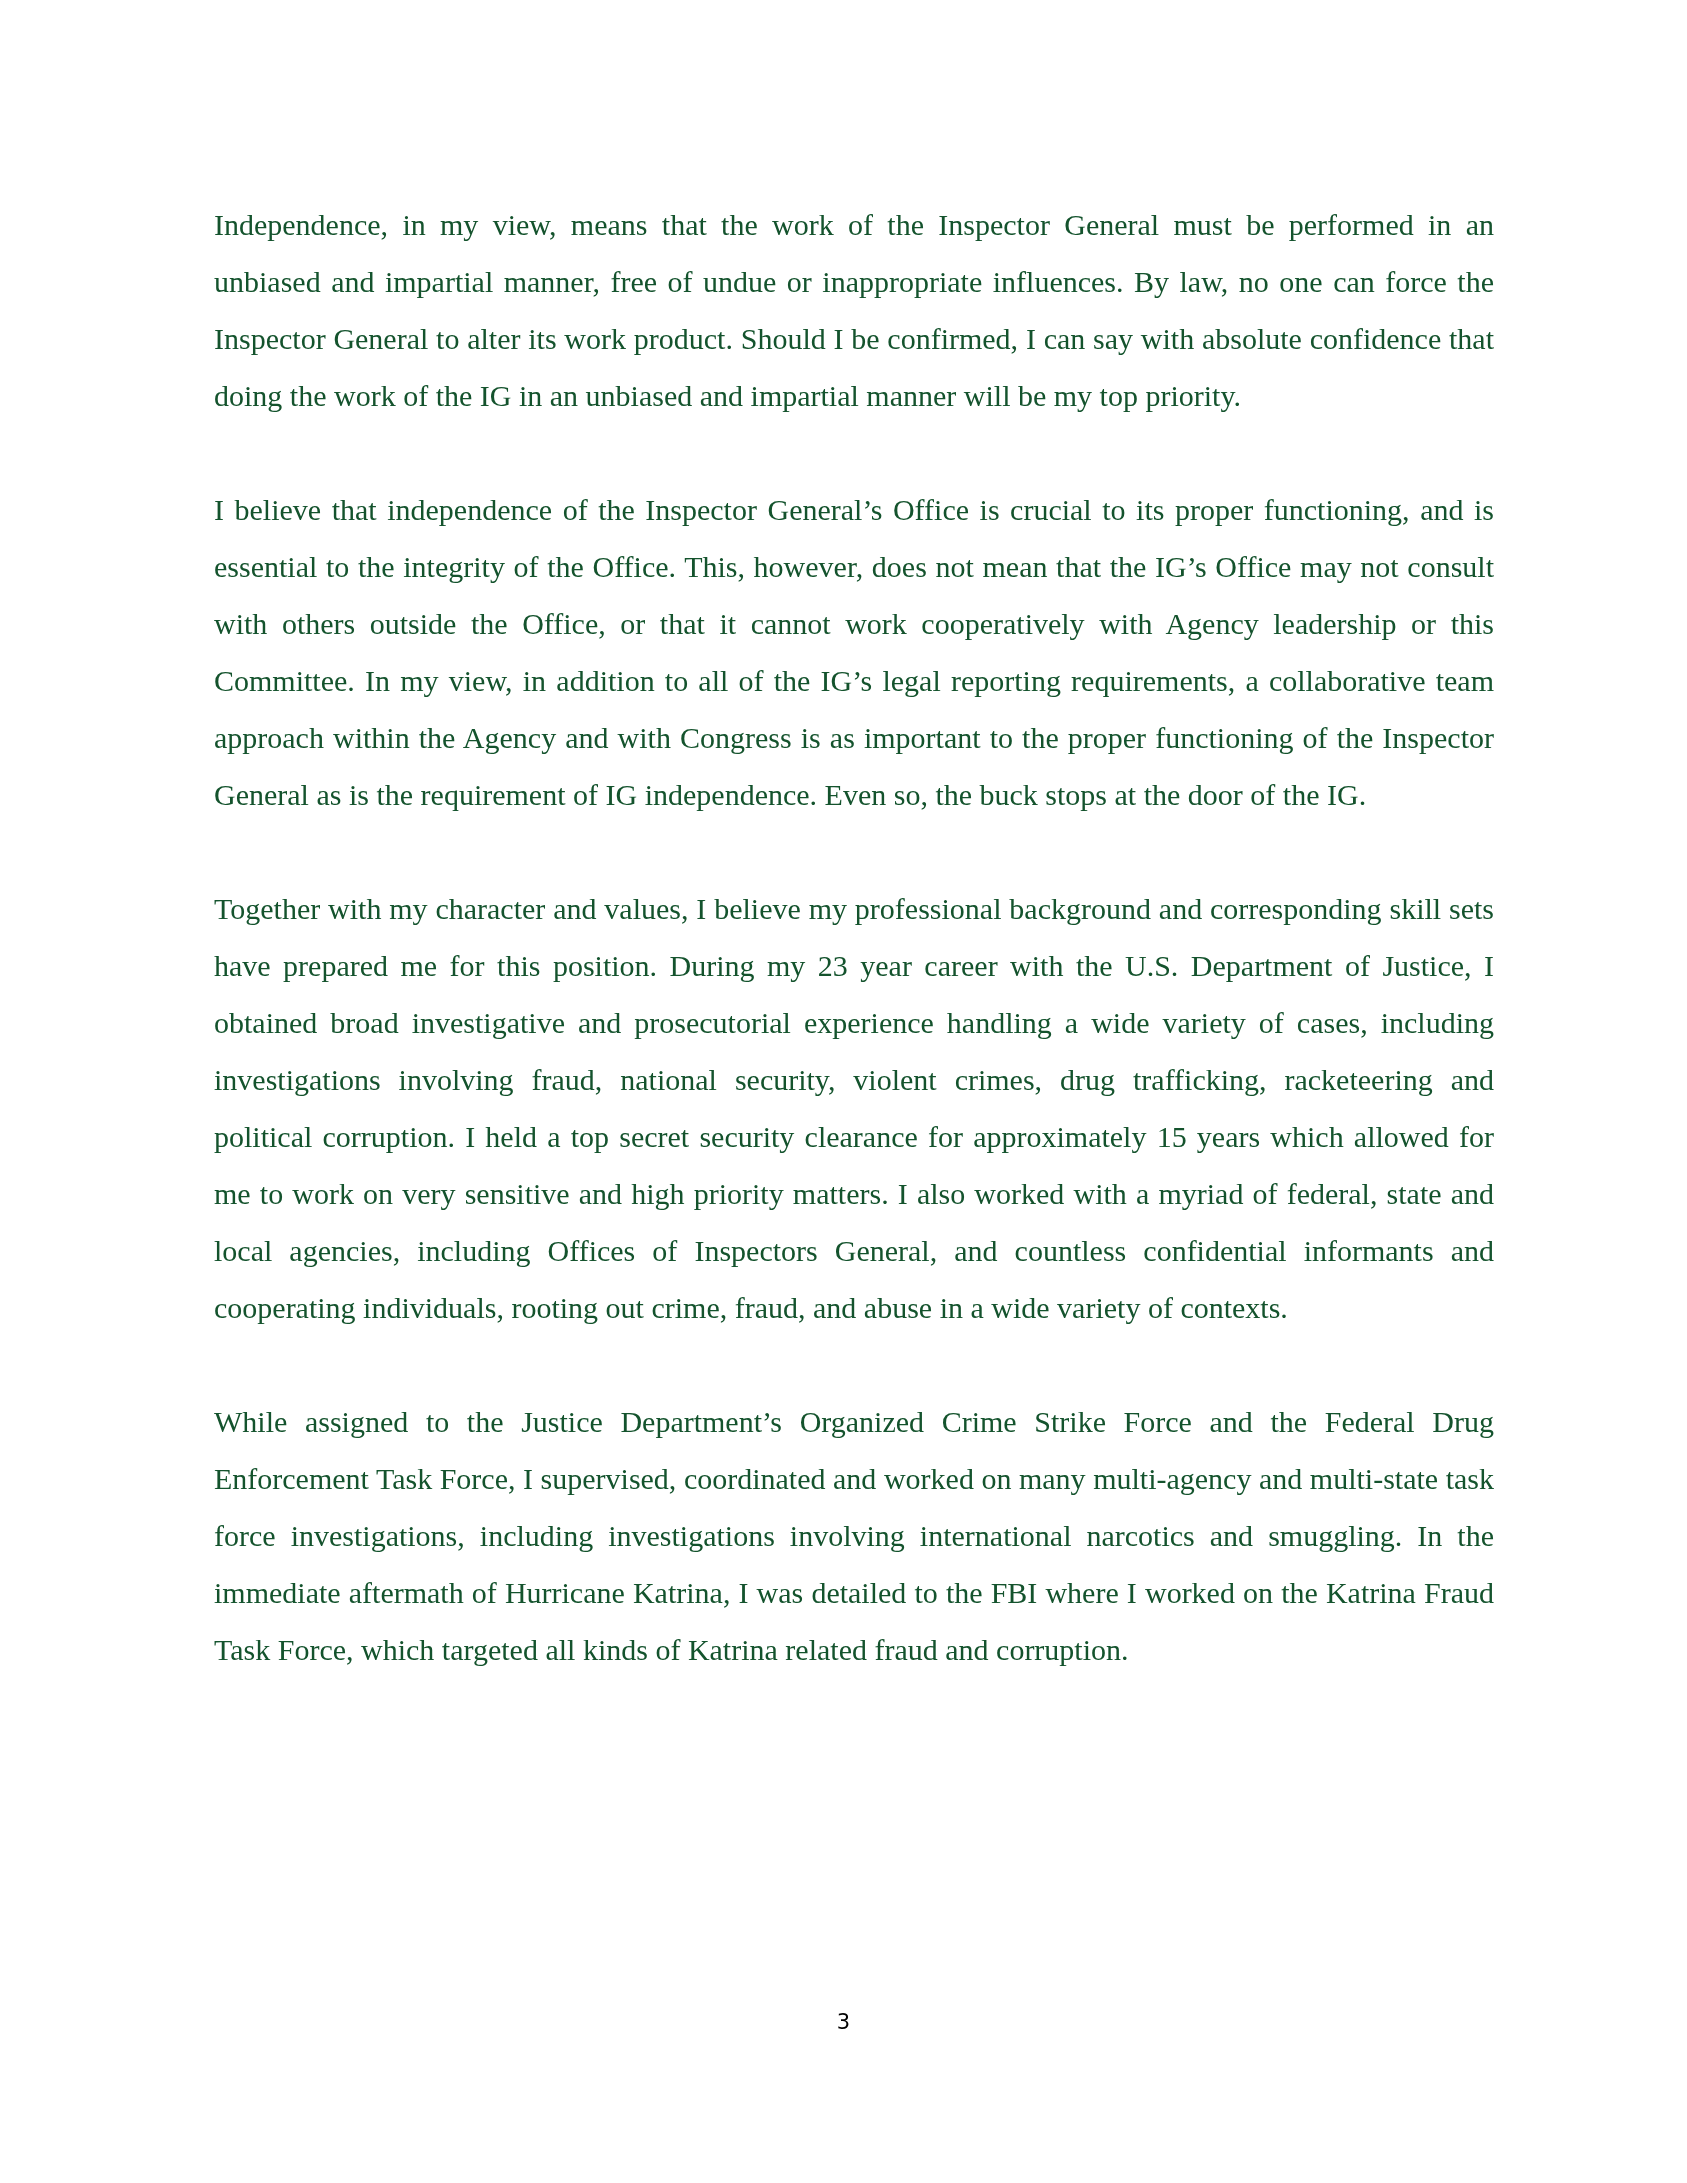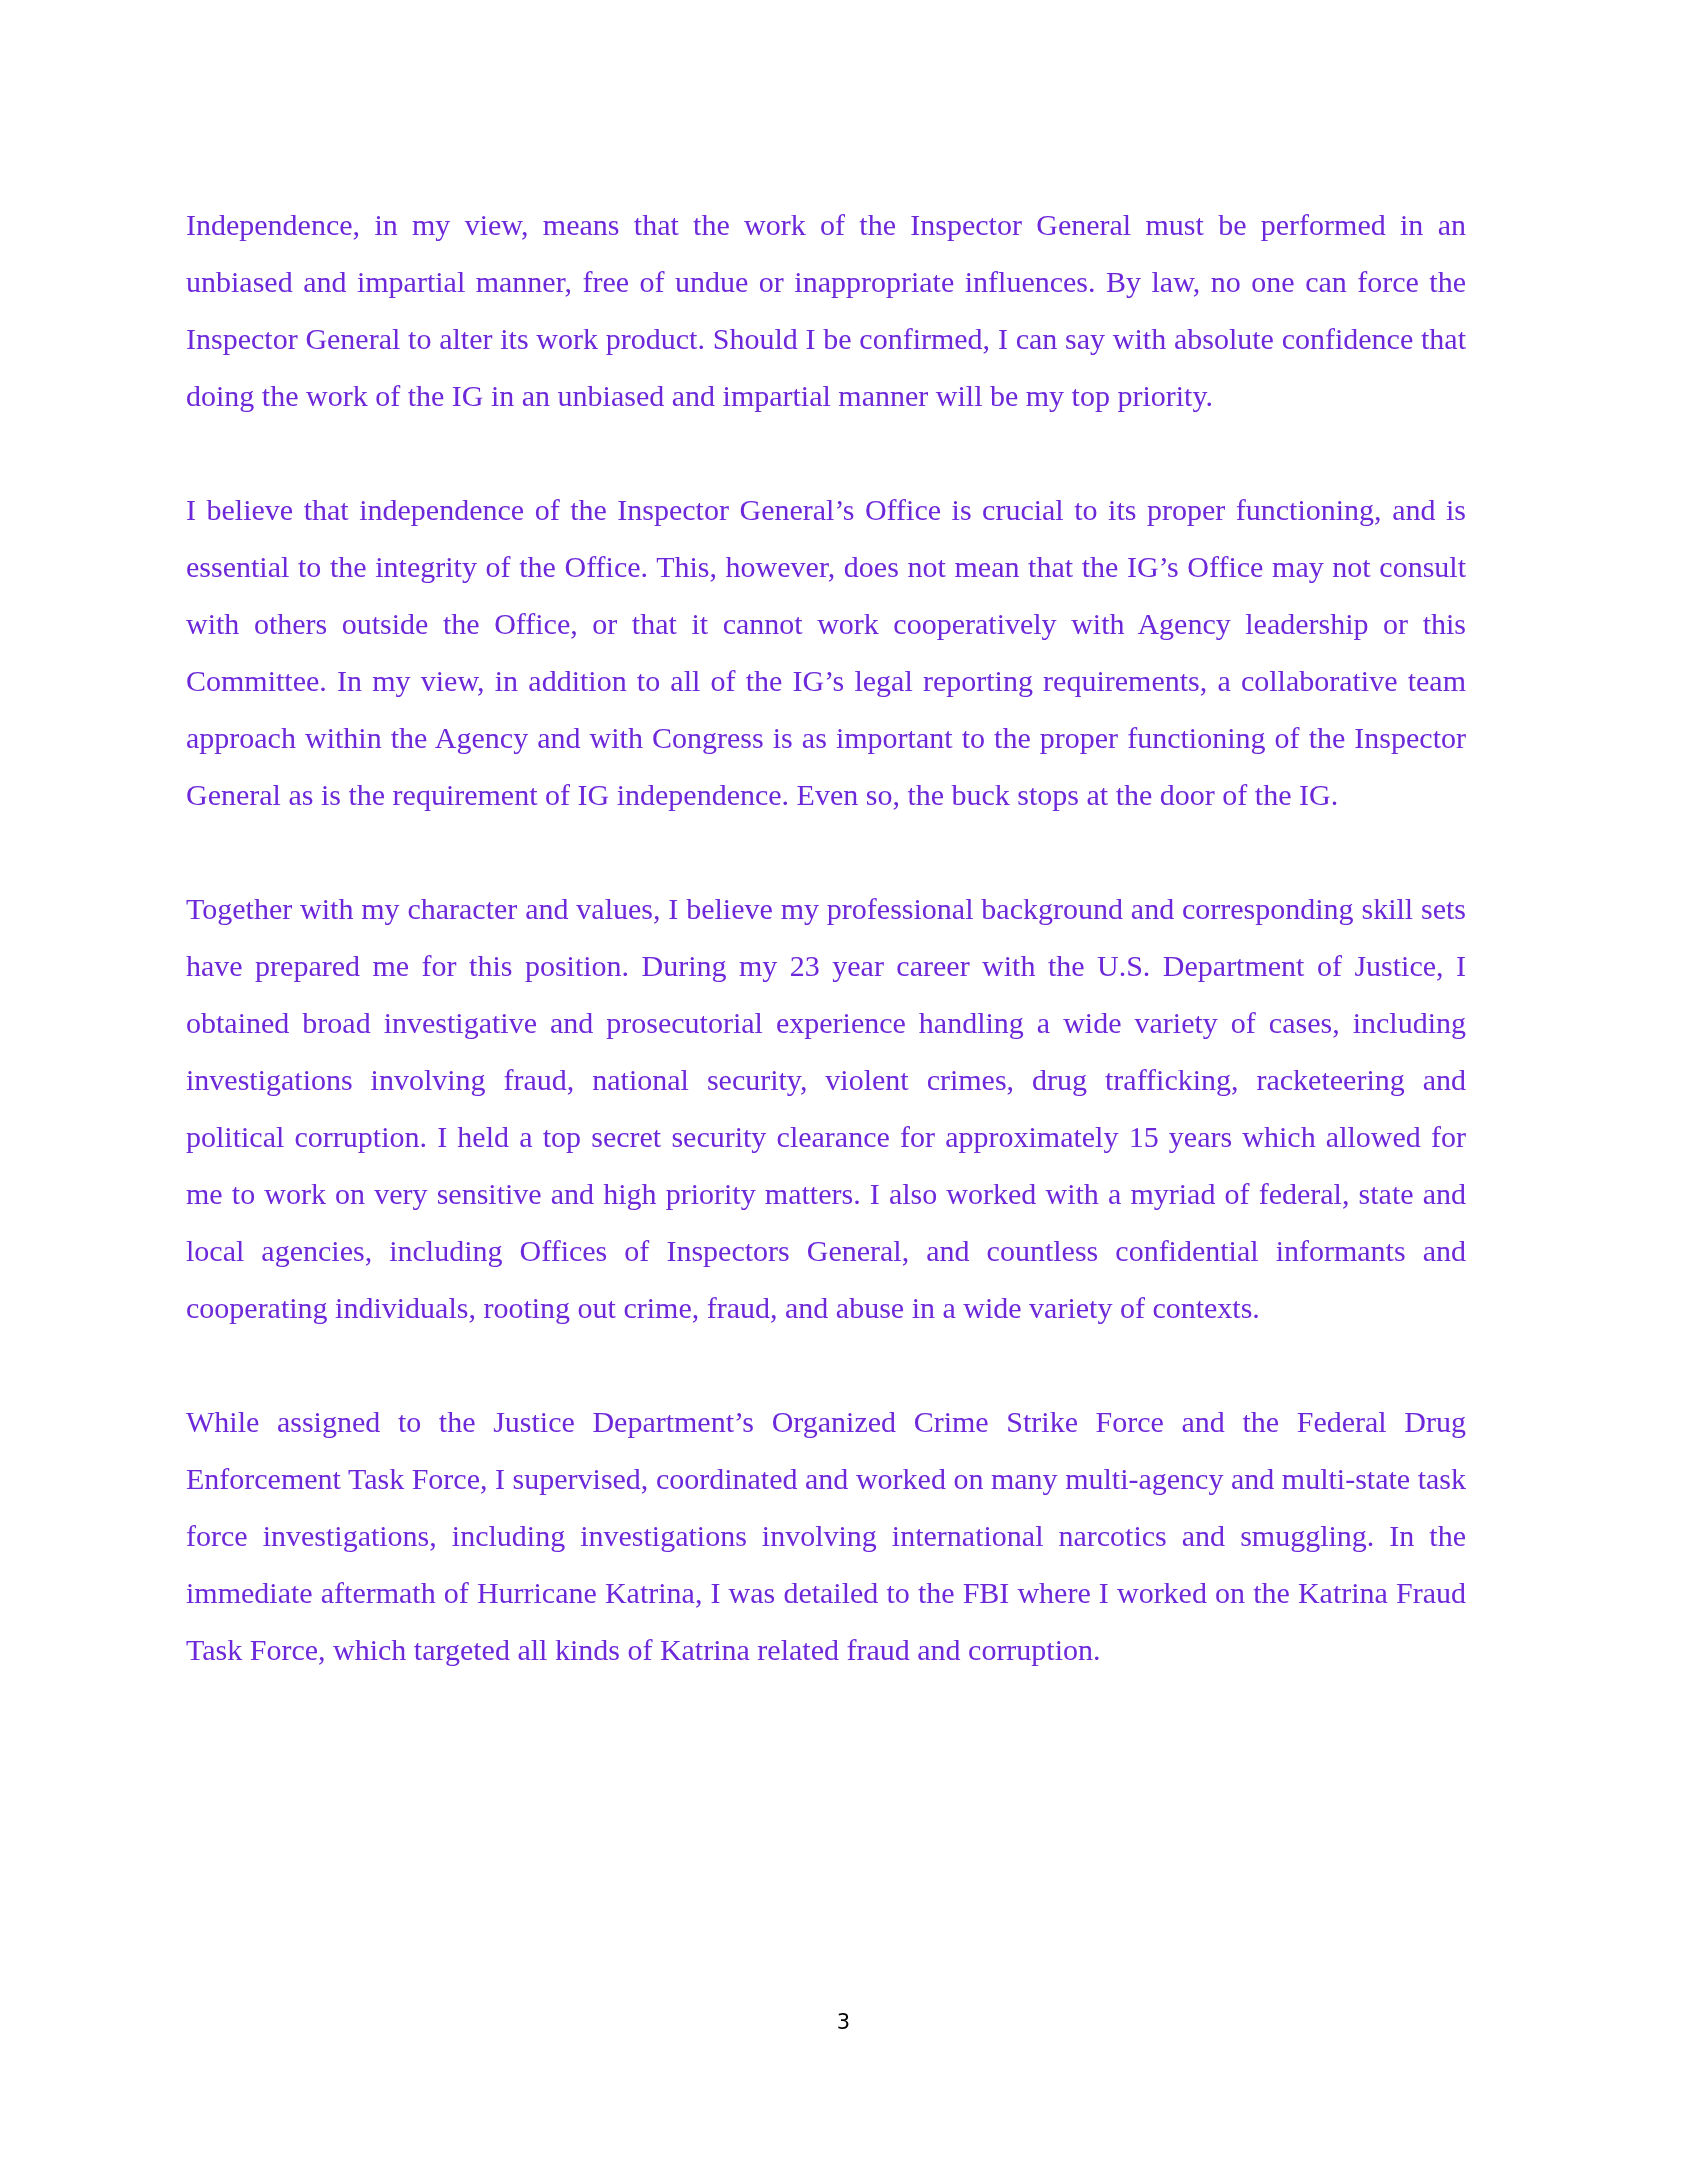--- a/index.html
+++ b/index.html
@@ -1,25 +1,25 @@
 <!DOCTYPE html>
 <html style="font-size:10.6px"><head>
   <meta charset="utf-8">
   <style>
     html, body { margin: 0; padding: 0; background: #ffffff; }
     body { width: 1687px; height: 2183px; position: relative; overflow: hidden; }
     .page {
       position: absolute;
-      left: 186px;
+      left: 214px;
       top: 196px;
       width: 1280px;
       font-family: "Liberation Serif", "DejaVu Serif", serif;
       font-size: 30px;
       line-height: 57px;
-      color: #6d28d9;
+      color: #14532d;
     }
     .para {
       margin: 0 0 57px 0;
       text-align: justify;
       text-align-last: left;
     }
     .page-number {
       position: absolute;
       top: 2010px;
       left: 0;

